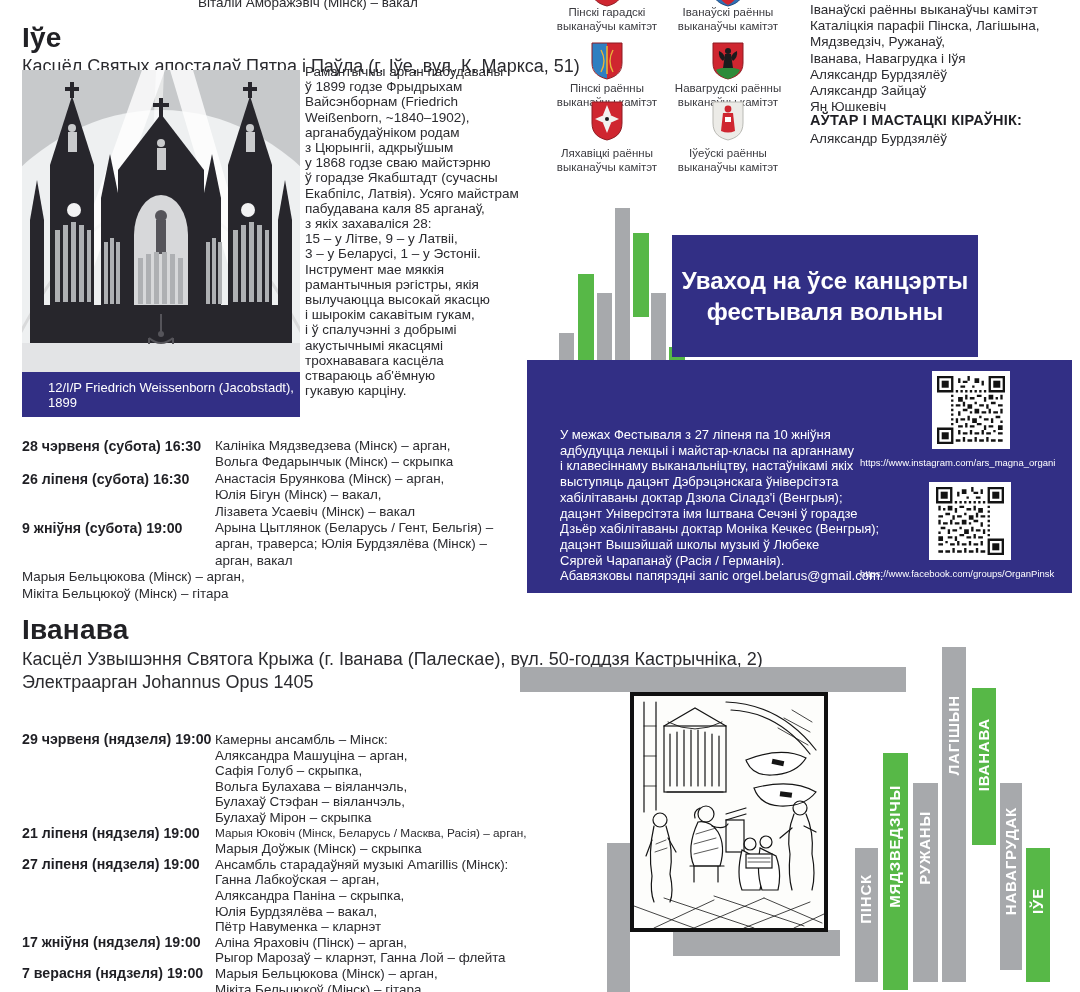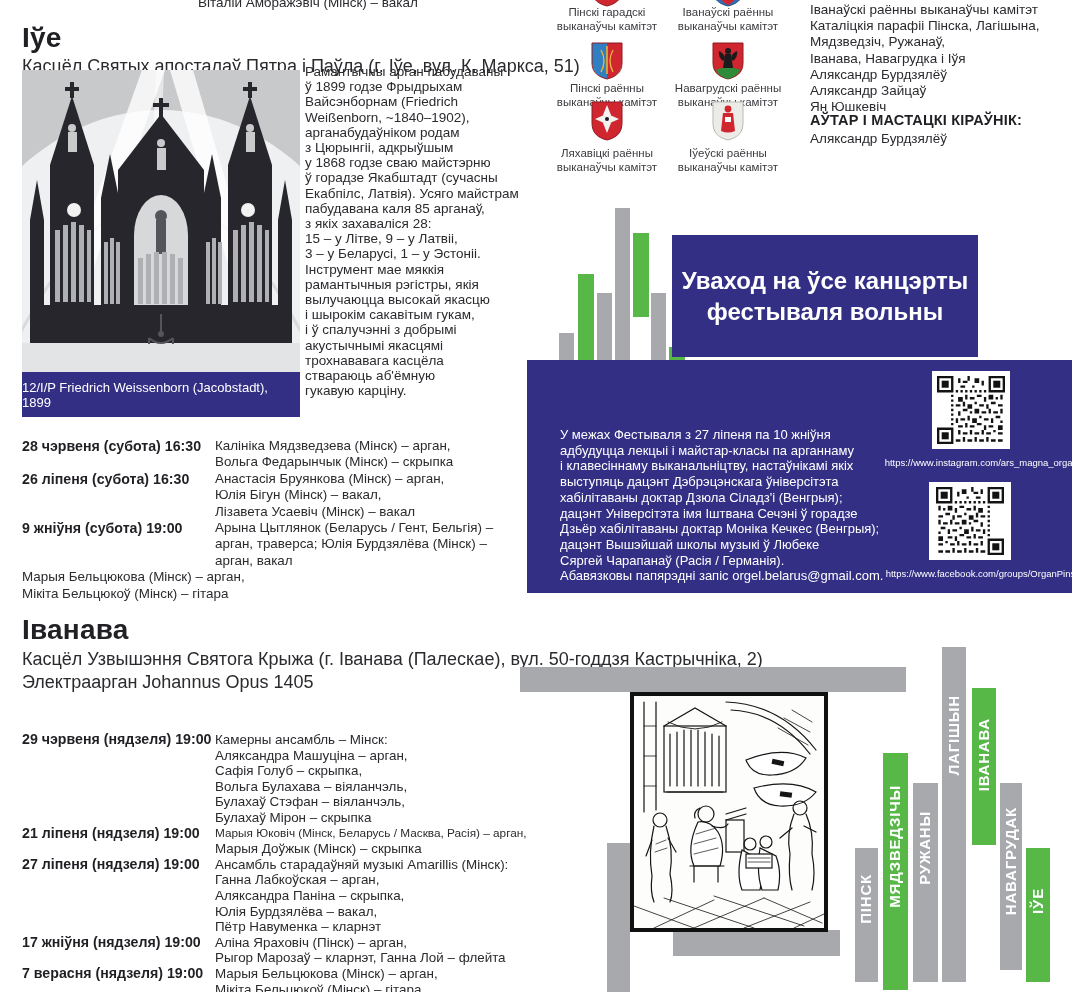--- a/index.html
+++ b/index.html
@@ -7,21 +7,21 @@
         font-family:"Liberation Sans", sans-serif;color:#2b2b2f;}
   .abs{position:absolute;}
   .pre{white-space:pre-line;}
   
   .top-strip{left:198px;top:-5px;font-size:13.5px;color:#2b2b2f;}
   .sec-title{font-size:28px;font-weight:bold;color:#212125;letter-spacing:.2px;}
   .sec-addr{font-size:18px;color:#2b2b2f;}
   .photo{left:22px;top:70px;width:278px;height:347px;}
   .photo svg{display:block;}
   .photo-caption{position:absolute;left:0;top:302px;width:278px;height:45px;background:#322f85;
-                 color:#fff;font-size:13px;display:flex;align-items:center;box-sizing:border-box;}
+                 color:#fff;font-size:13px;display:flex;align-items:center;padding-left:26px;box-sizing:border-box;}
   .desc{left:305px;top:64px;width:238px;font-size:13.5px;line-height:15.2px;color:#2b2b2f;}
   .sched{left:22px;width:516px;}
   .sched-row{display:flex;}
   .sched-date{flex:0 0 193px;font-weight:bold;font-size:14.2px;color:#1f1f24;}
   .sched-perf{flex:1;font-size:13.4px;color:#2b2b2f;}
   .sched-iwje .sched-date,.sched-iwje .sched-perf{line-height:16.4px;}
   .sched-iva .sched-date,.sched-iva .sched-perf{line-height:15.6px;}
   .perf-small{font-size:11.8px;}
   
   .committees{left:540px;top:0;width:270px;height:185px;}
@@ -35,21 +35,21 @@
   .gray{background:#a7a9ac;}
   .green{background:#57b847;}
   
   .banner{left:672px;top:224px;width:306px;height:122px;background:#322f85;color:#fff;
           display:flex;align-items:center;justify-content:center;text-align:center;
           font-size:24px;font-weight:bold;line-height:31px;margin-top:11px;}
   .bluebox{left:527px;top:360px;width:545px;height:233px;background:#322f85;}
   .fest-info{left:560px;top:427px;width:340px;color:#fff;font-size:13px;line-height:15.7px;}
   .qr{position:absolute;background:#fff;padding:5px;box-sizing:border-box;}
   .qr svg{display:block;width:100%;height:100%;}
-  .qr-caption{position:absolute;width:220px;text-align:right;color:#fff;font-size:9.5px;}
+  .qr-caption{position:absolute;width:220px;text-align:left;color:#fff;font-size:9.5px;}
   
   .bar{position:absolute;}
   .city-label{position:absolute;white-space:nowrap;color:#fff;font-weight:bold;font-size:15px;
               letter-spacing:.8px;line-height:16px;transform:rotate(-90deg) translateX(-100%);
               transform-origin:left top;}
   .engraving{left:630px;top:692px;width:198px;height:240px;background:#fdfdfb;border:4px solid #101010;
              box-sizing:border-box;z-index:2;}
 </style>
 </head>
 <body>

